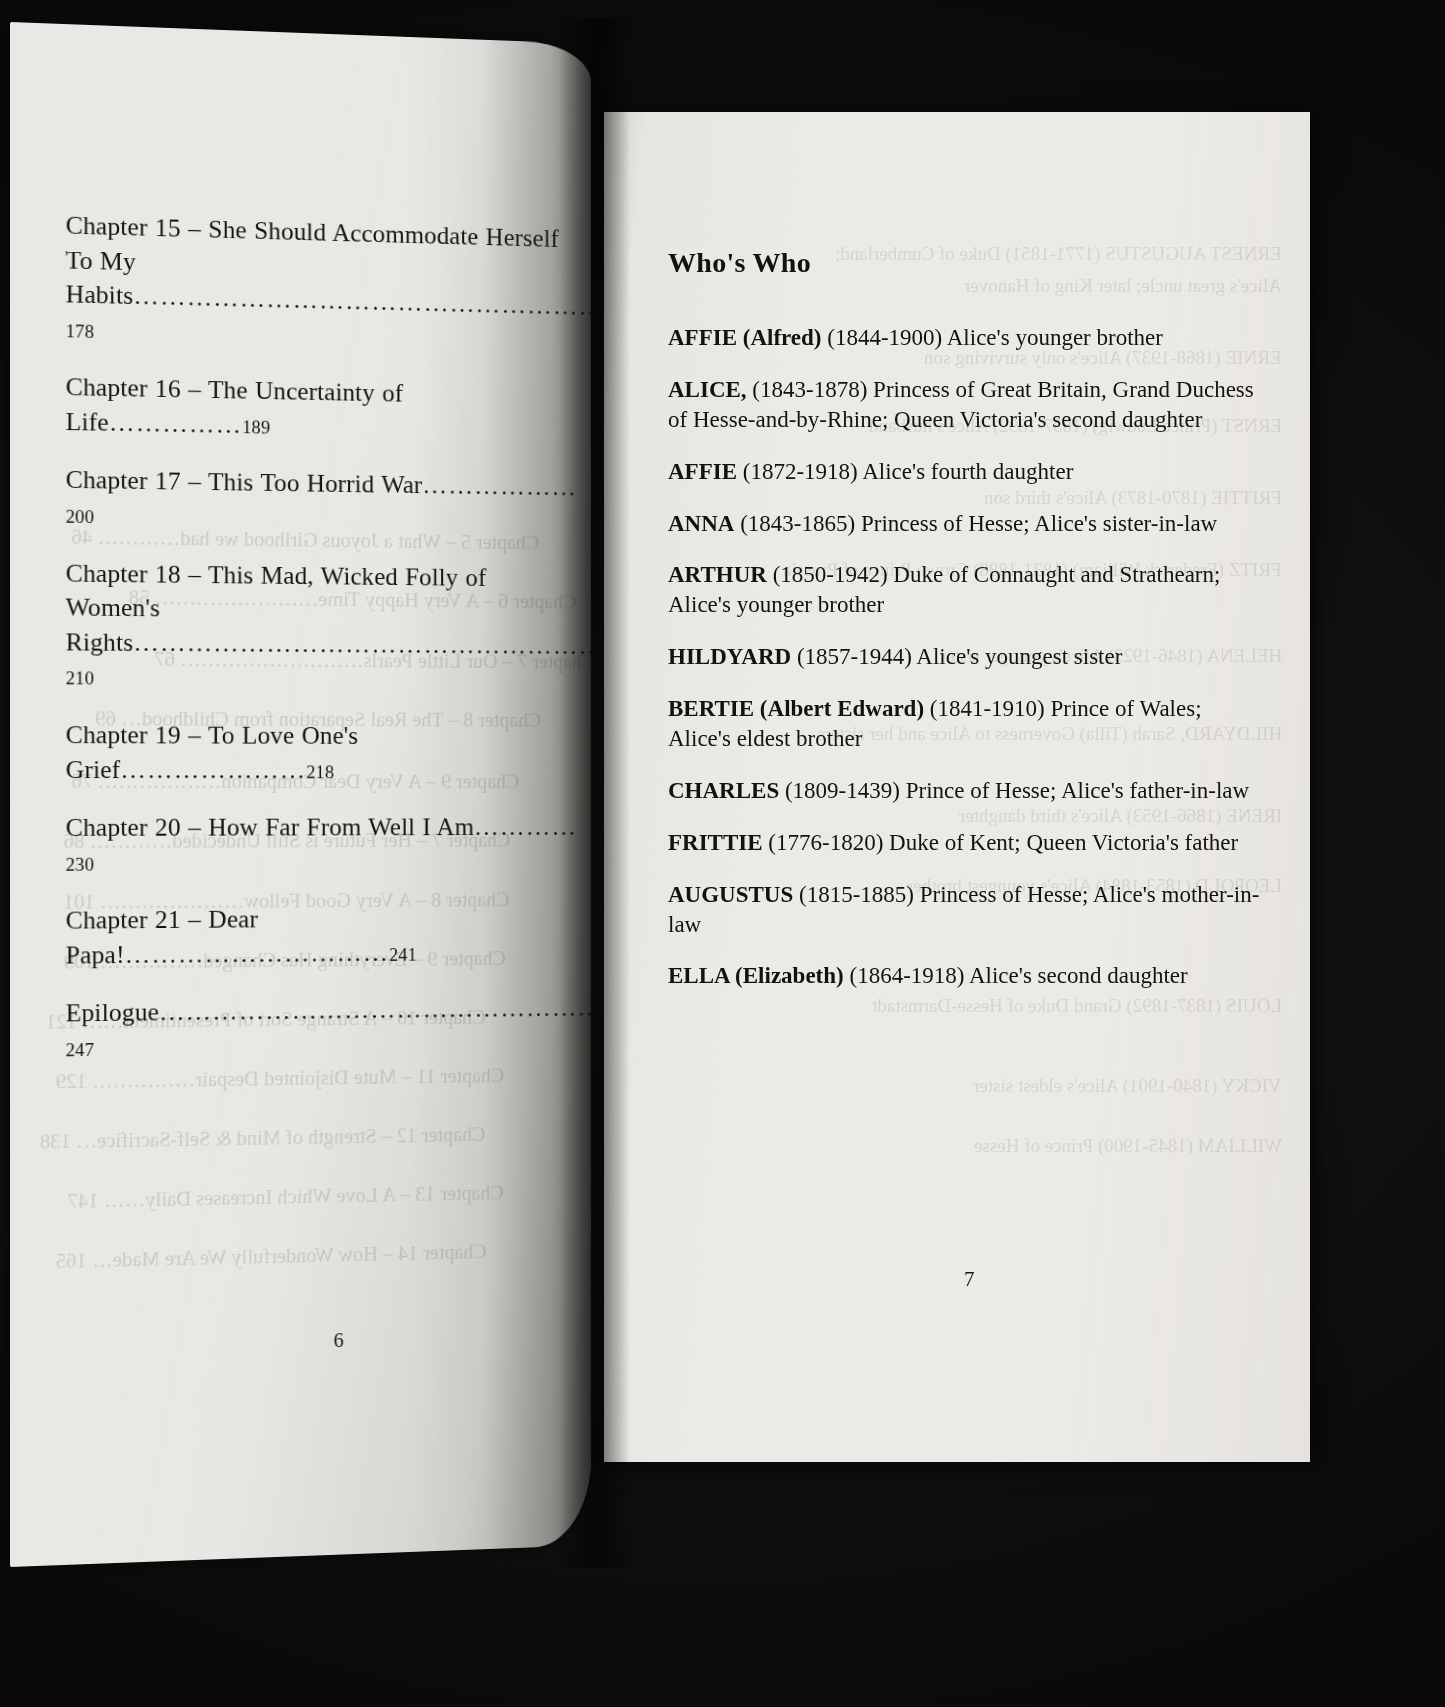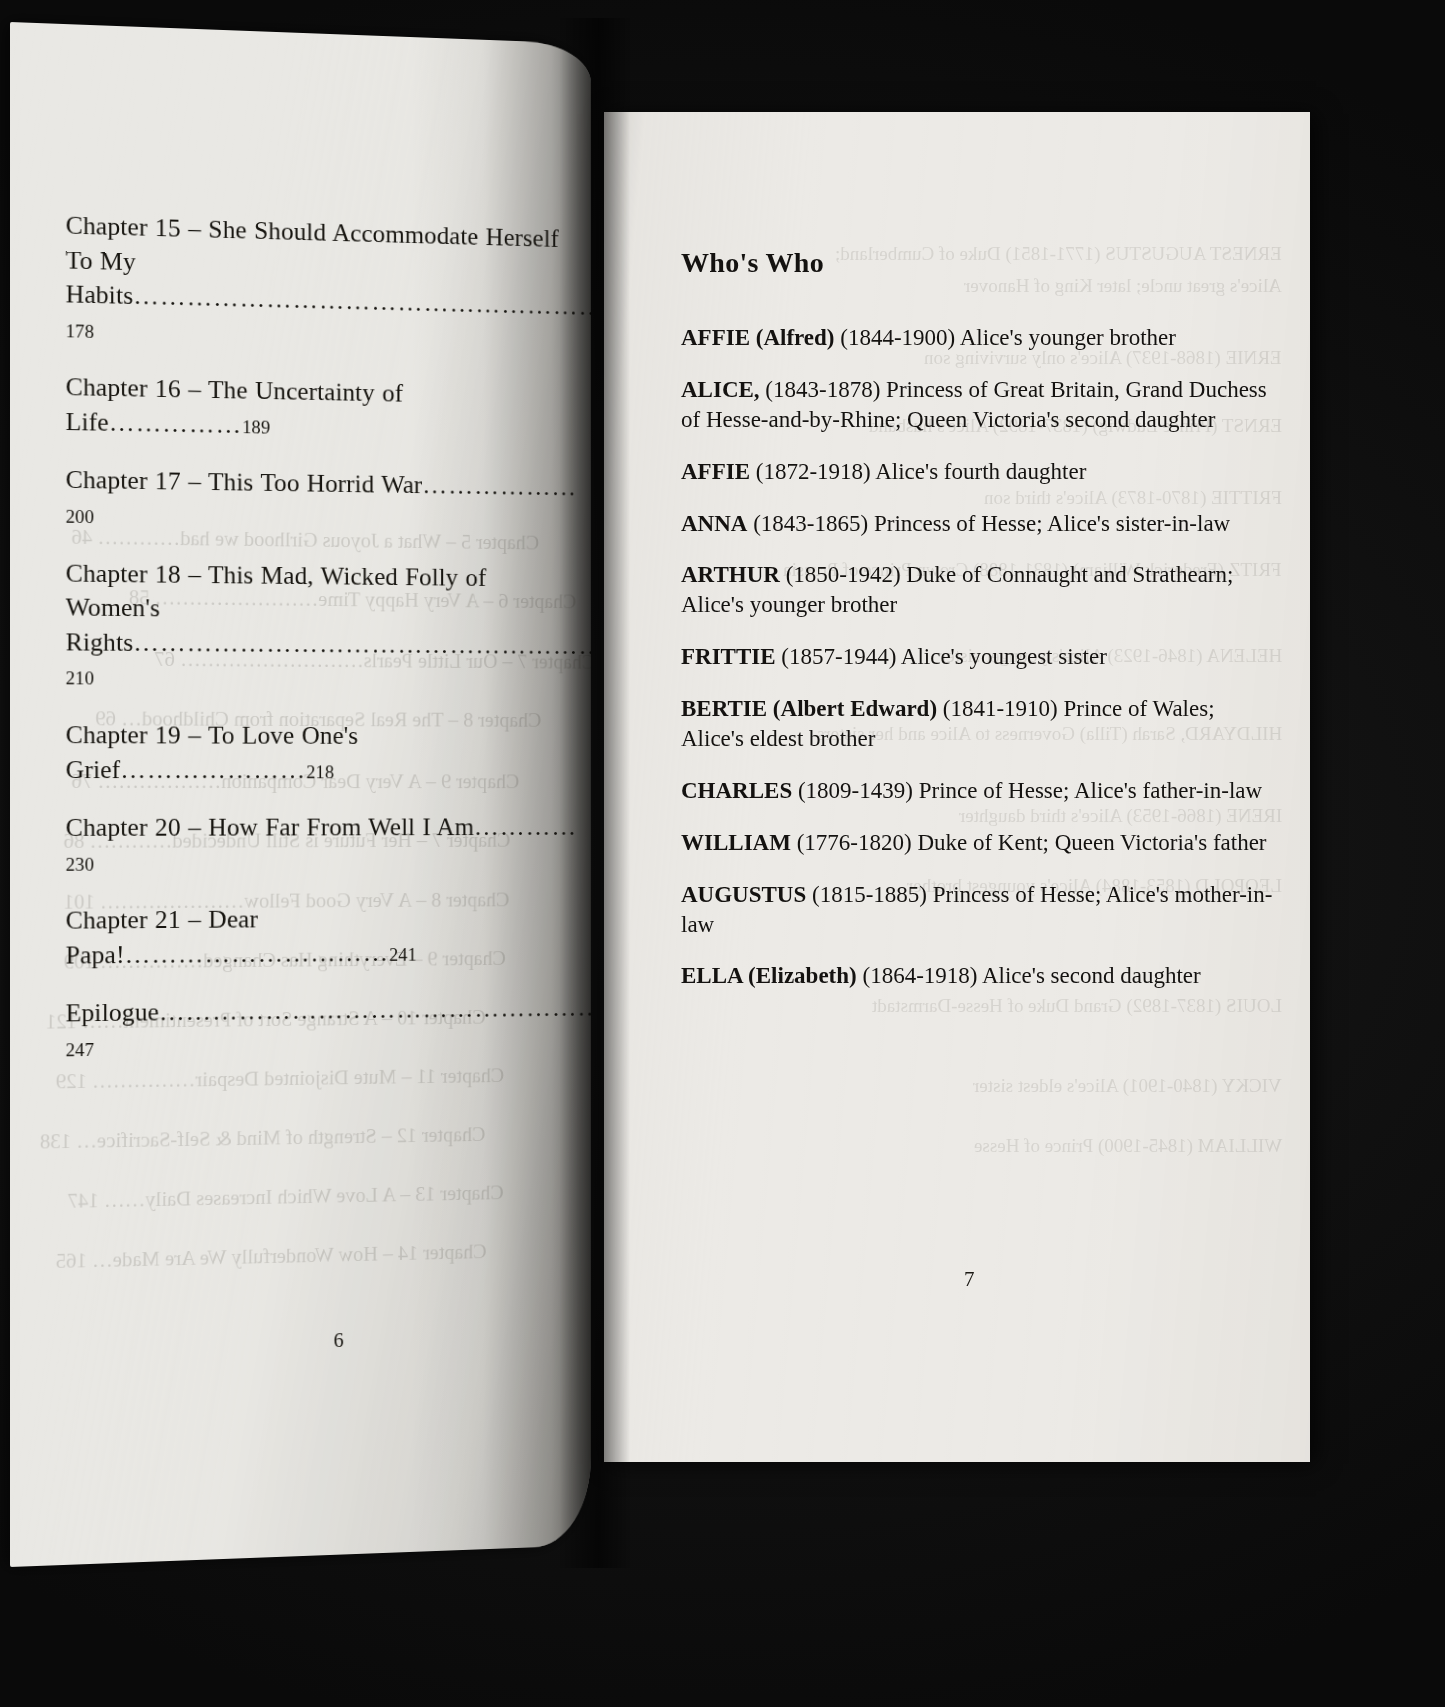--- a/index.html
+++ b/index.html
@@ -143,21 +143,21 @@
     position: absolute;
     left: 360px;
     top: 1155px;
     font-size: 21px;
     color: #1a1813;
   }
 
   
   .ww {
     position: absolute;
-    left: 77px;
+    left: 64px;
     top: 135px;
     width: 600px;
     color: #141210;
   }
   .ww-title {
     font-size: 28px;
     font-weight: bold;
     margin-bottom: 44px;
     letter-spacing: 0.3px;
   }
@@ -279,33 +279,33 @@
       </div>
       <div class="ww-entry">
         <b>ANNA</b>
         <span>(1843-1865) Princess of Hesse; Alice's sister-in-law</span>
       </div>
       <div class="ww-entry">
         <b>ARTHUR</b>
         <span>(1850-1942) Duke of Connaught and Strathearn; Alice's younger brother</span>
       </div>
       <div class="ww-entry">
-        <b>FRITTIE</b>
+        <b>HILDYARD</b>
         <span>(1857-1944) Alice's youngest sister</span>
       </div>
       <div class="ww-entry">
         <b>BERTIE (Albert Edward)</b>
         <span>(1841-1910) Prince of Wales; Alice's eldest brother</span>
       </div>
       <div class="ww-entry">
         <b>CHARLES</b>
         <span>(1809-1439) Prince of Hesse; Alice's father-in-law</span>
       </div>
       <div class="ww-entry">
-        <b>WILLIAM</b>
+        <b>FRITTIE</b>
         <span>(1776-1820) Duke of Kent; Queen Victoria's father</span>
       </div>
       <div class="ww-entry">
         <b>AUGUSTUS</b>
         <span>(1815-1885) Princess of Hesse; Alice's mother-in-law</span>
       </div>
       <div class="ww-entry">
         <b>ELLA (Elizabeth)</b>
         <span>(1864-1918) Alice's second daughter</span>
       </div>

